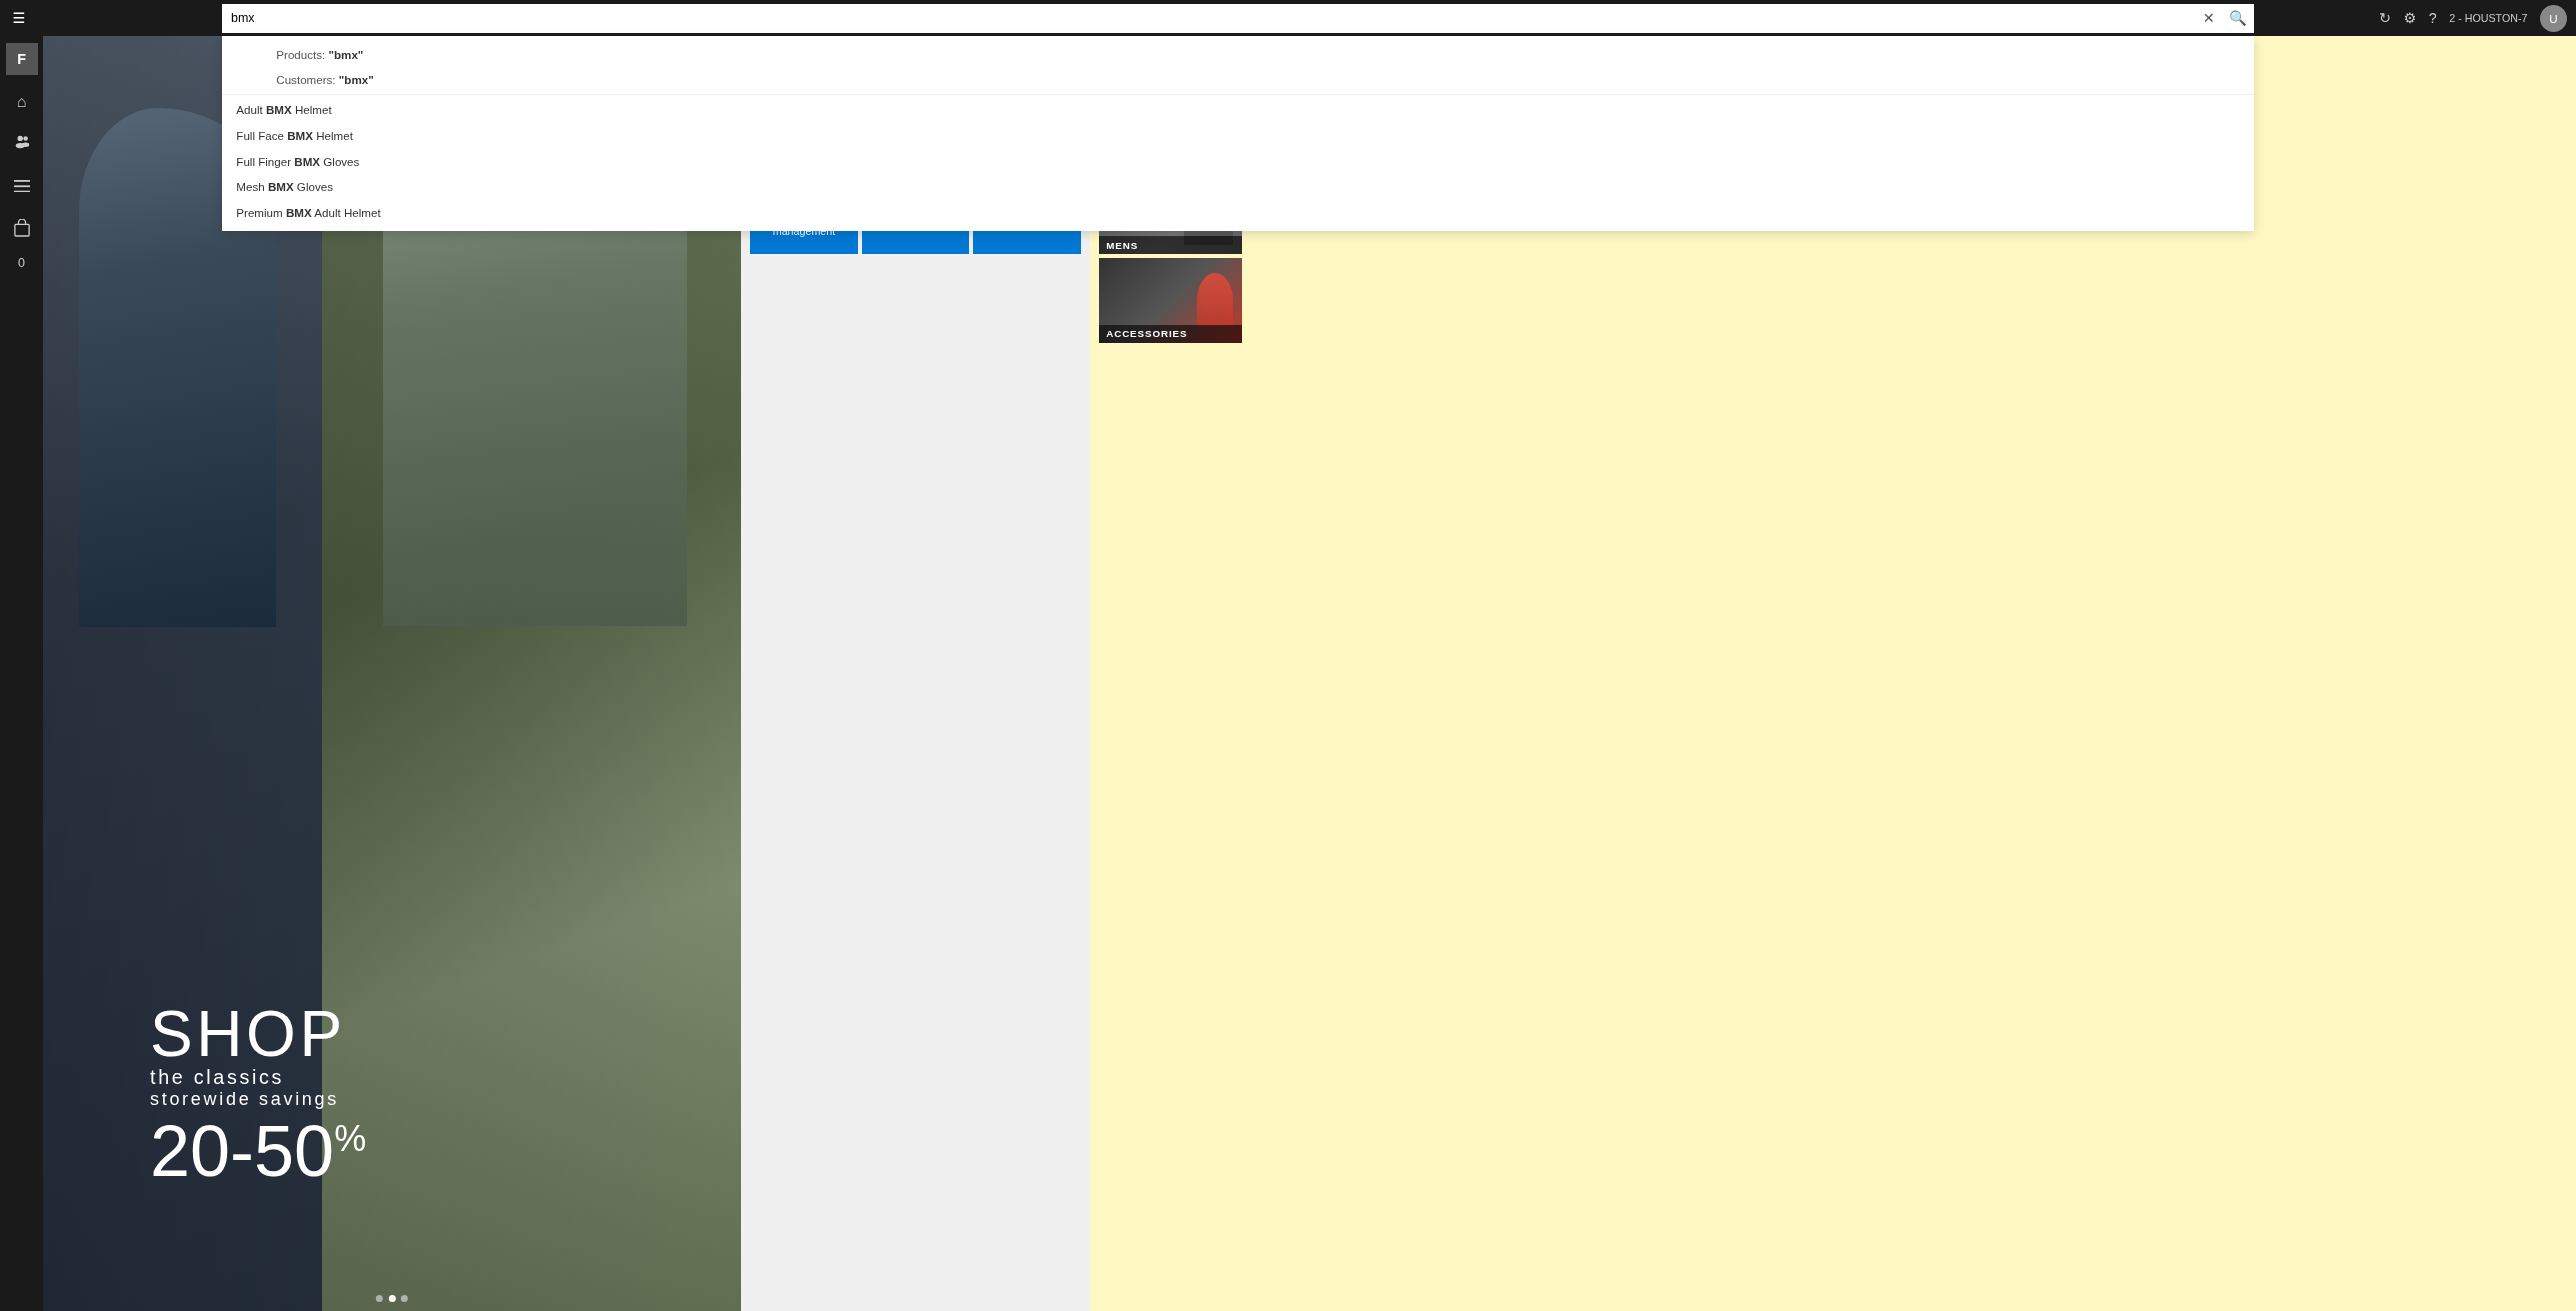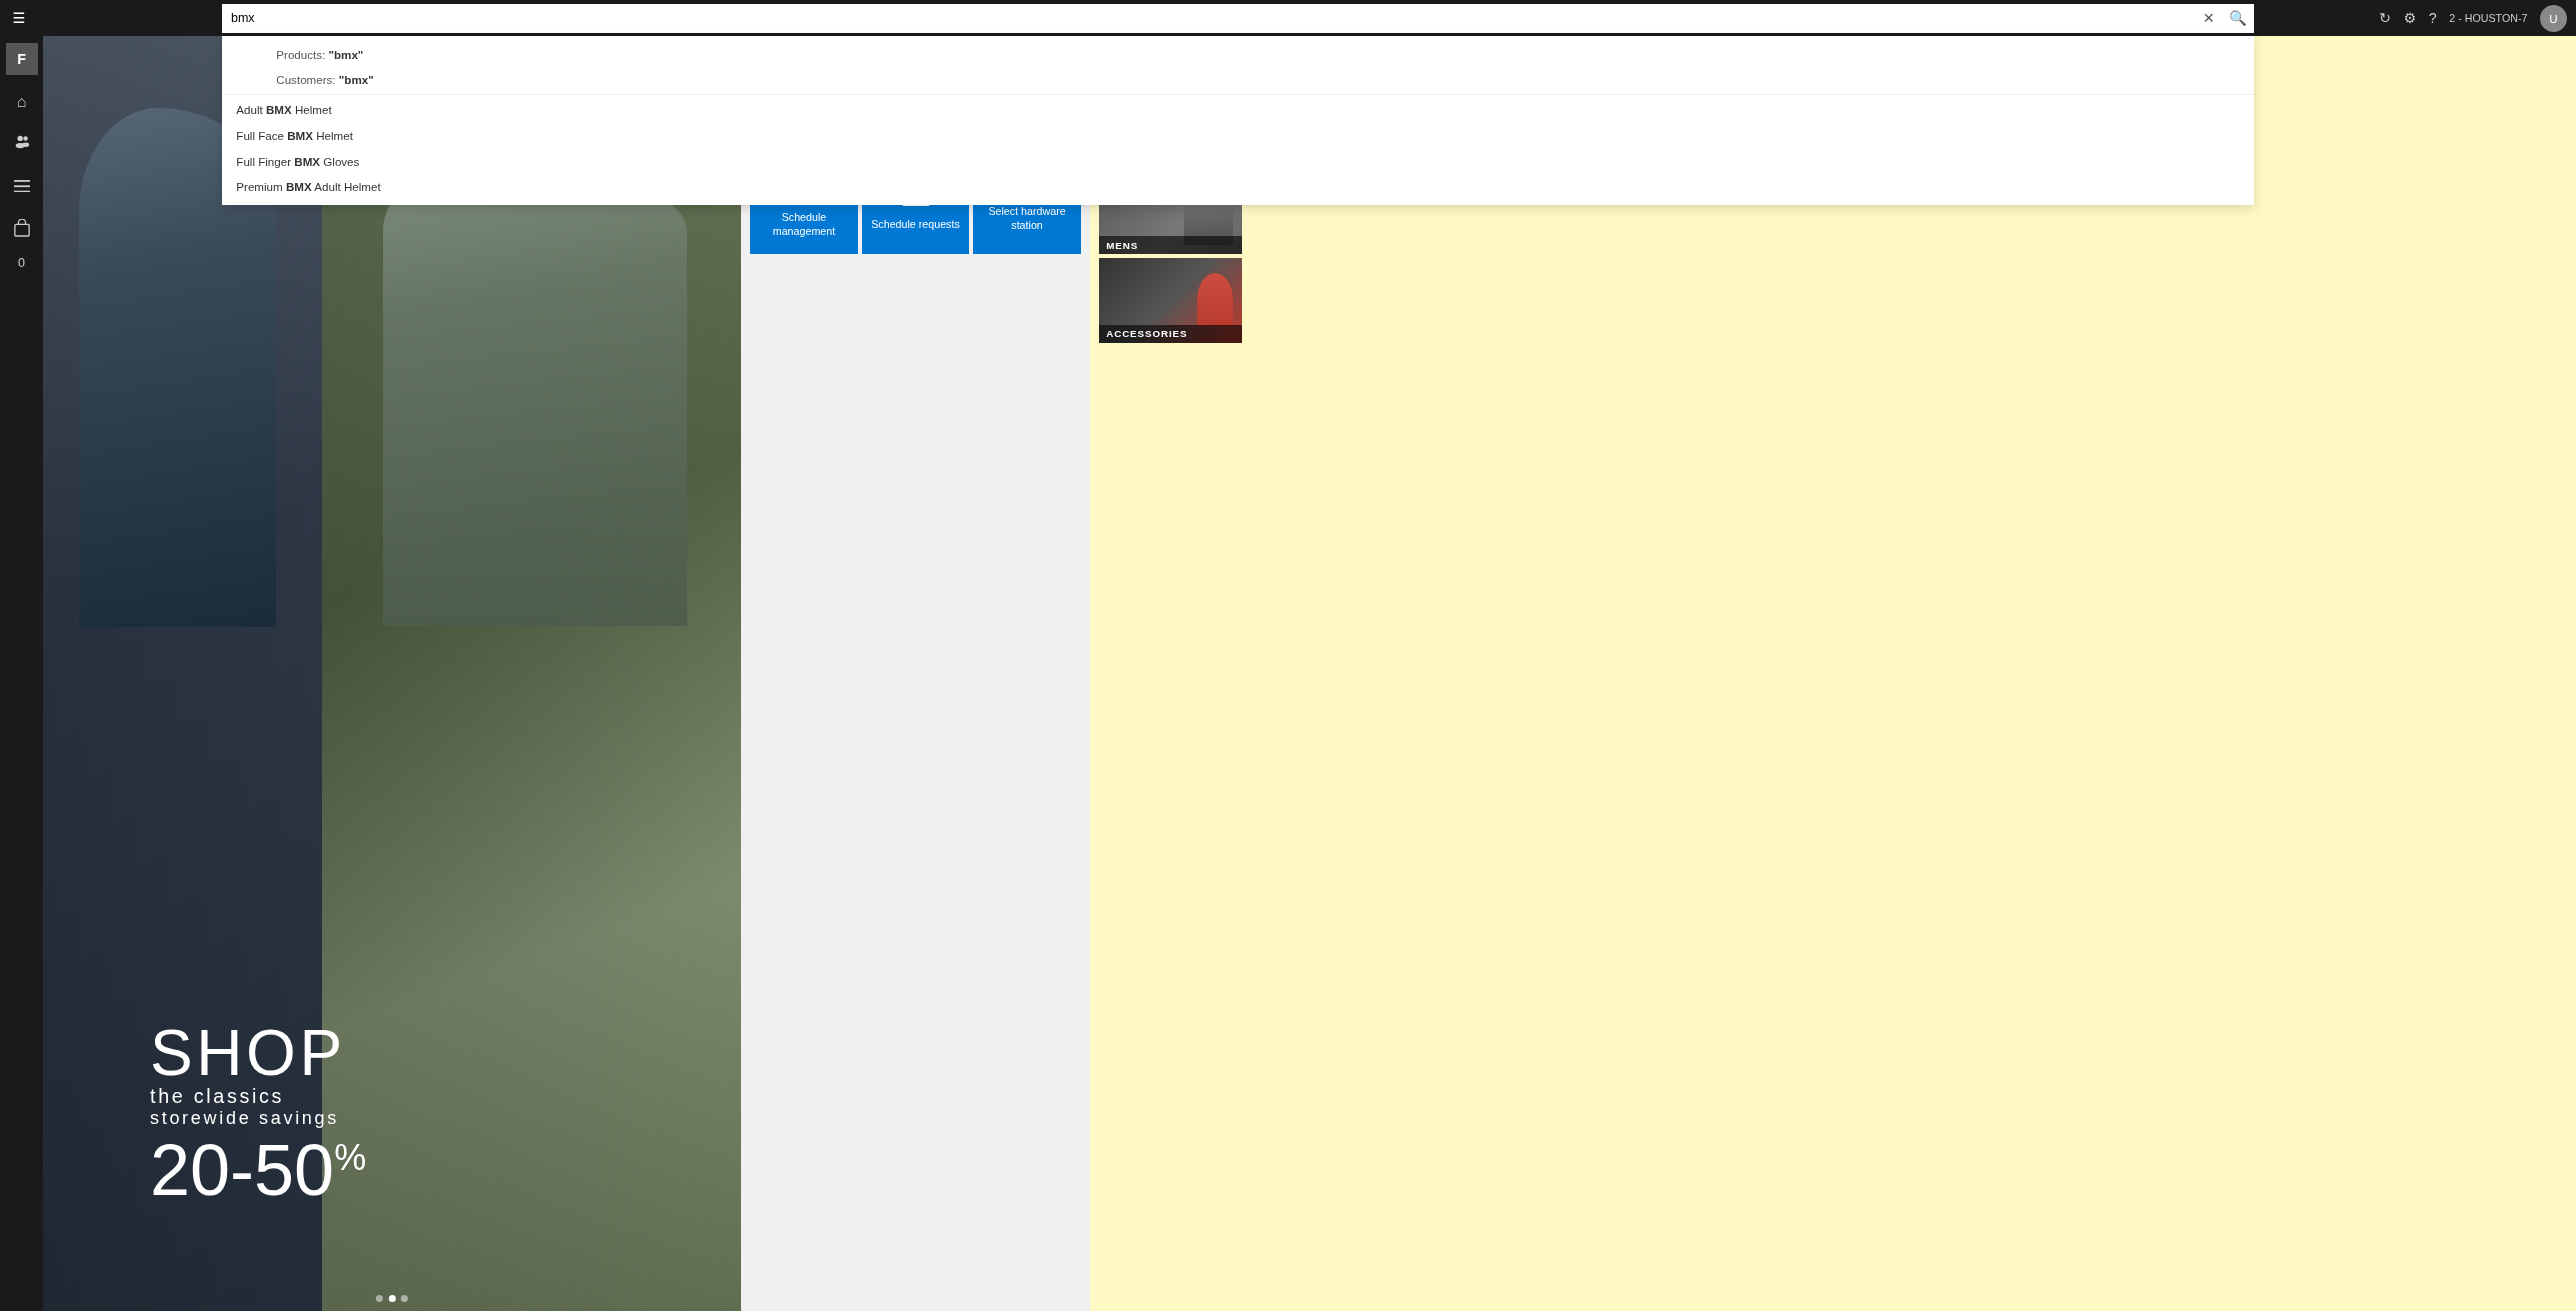--- a/index.html
+++ b/index.html
@@ -65,21 +65,21 @@
     }
     .hero-photo-right {
       position: absolute; right: 0; top: 0; bottom: 0; width: 60%;
       background: linear-gradient(160deg, #7a8a6a 0%, #5a6a4a 40%, #8a9a7a 70%, #6a7a5a 100%);
     }
     .hero-overlay {
       position: absolute; inset: 0;
       background: linear-gradient(to right, rgba(0,0,0,0.35) 0%, rgba(0,0,0,0.1) 100%);
     }
     .hero-text {
-      position: absolute; bottom: 100px; left: 107px; color: #fff;
+      position: absolute; bottom: 119px; left: 107px; color: #fff;
     }
     .hero-shop { font-size: 64px; font-weight: 300; letter-spacing: 3.6px; line-height: 1; }
     .hero-tagline { font-size: 19.7px; font-weight: 400; letter-spacing: 2.7px; }
     .hero-savings { font-size: 18px; font-weight: 300; letter-spacing: 2.7px; }
     .hero-discount { font-size: 72px; font-weight: 300; }
     .hero-dots {
       position: absolute; bottom: 9px; left: 50%; transform: translateX(-50%);
       display: flex; gap: 5.4px;
     }
     .hero-dot {
@@ -172,20 +172,21 @@
   <div class="search-dropdown-item">
     <span class="category">Products: </span><span class="keyword">"bmx"</span>
   </div>
   <div class="search-dropdown-item">
     <span class="category">Customers: </span><span class="keyword">"bmx"</span>
   </div>
   <hr class="search-dropdown-divider">
   <div class="search-dropdown-item">Adult <strong>BMX</strong> Helmet</div>
   <div class="search-dropdown-item">Full Face <strong>BMX</strong> Helmet</div>
   <div class="search-dropdown-item">Full Finger <strong>BMX</strong> Gloves</div>
+  <div class="search-dropdown-item">Mesh <strong>BMX</strong> Gloves</div>
   <div class="search-dropdown-item">Premium <strong>BMX</strong> Adult Helmet</div>
 </div>
 
 <div class="sidebar">
   <div class="sidebar-f-box">
     <span>F</span>
   </div>
   <div class="sidebar-item">
     <span>⌂</span>
   </div>

